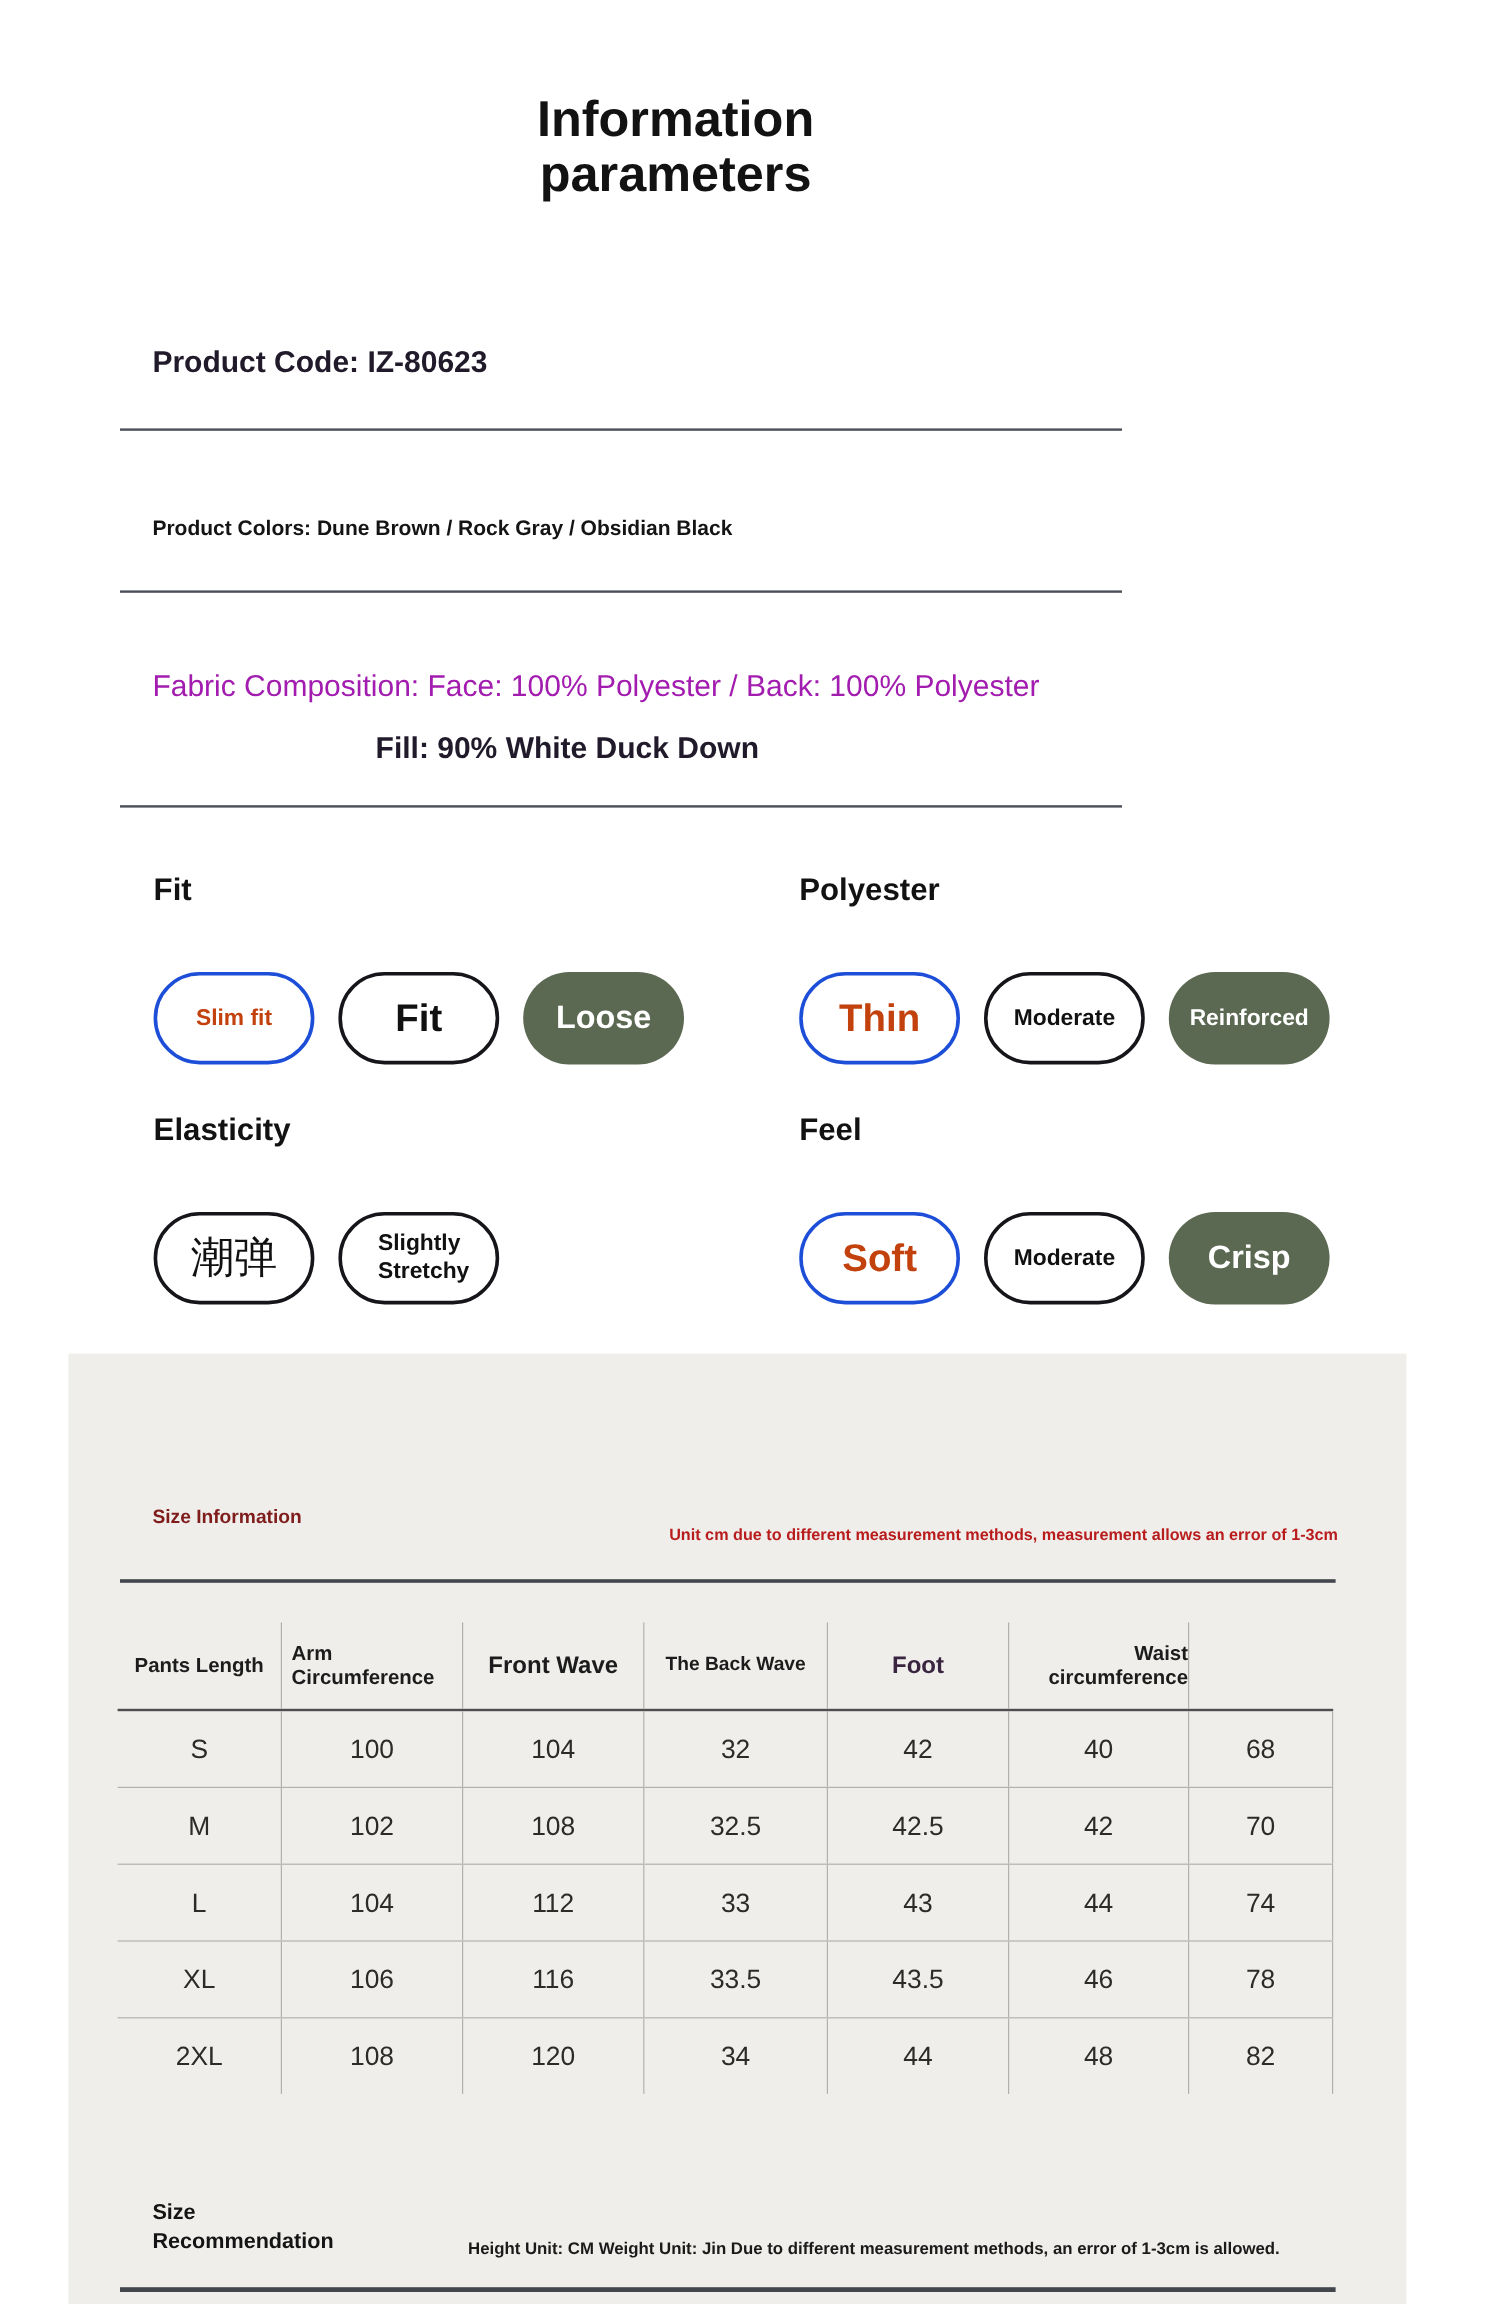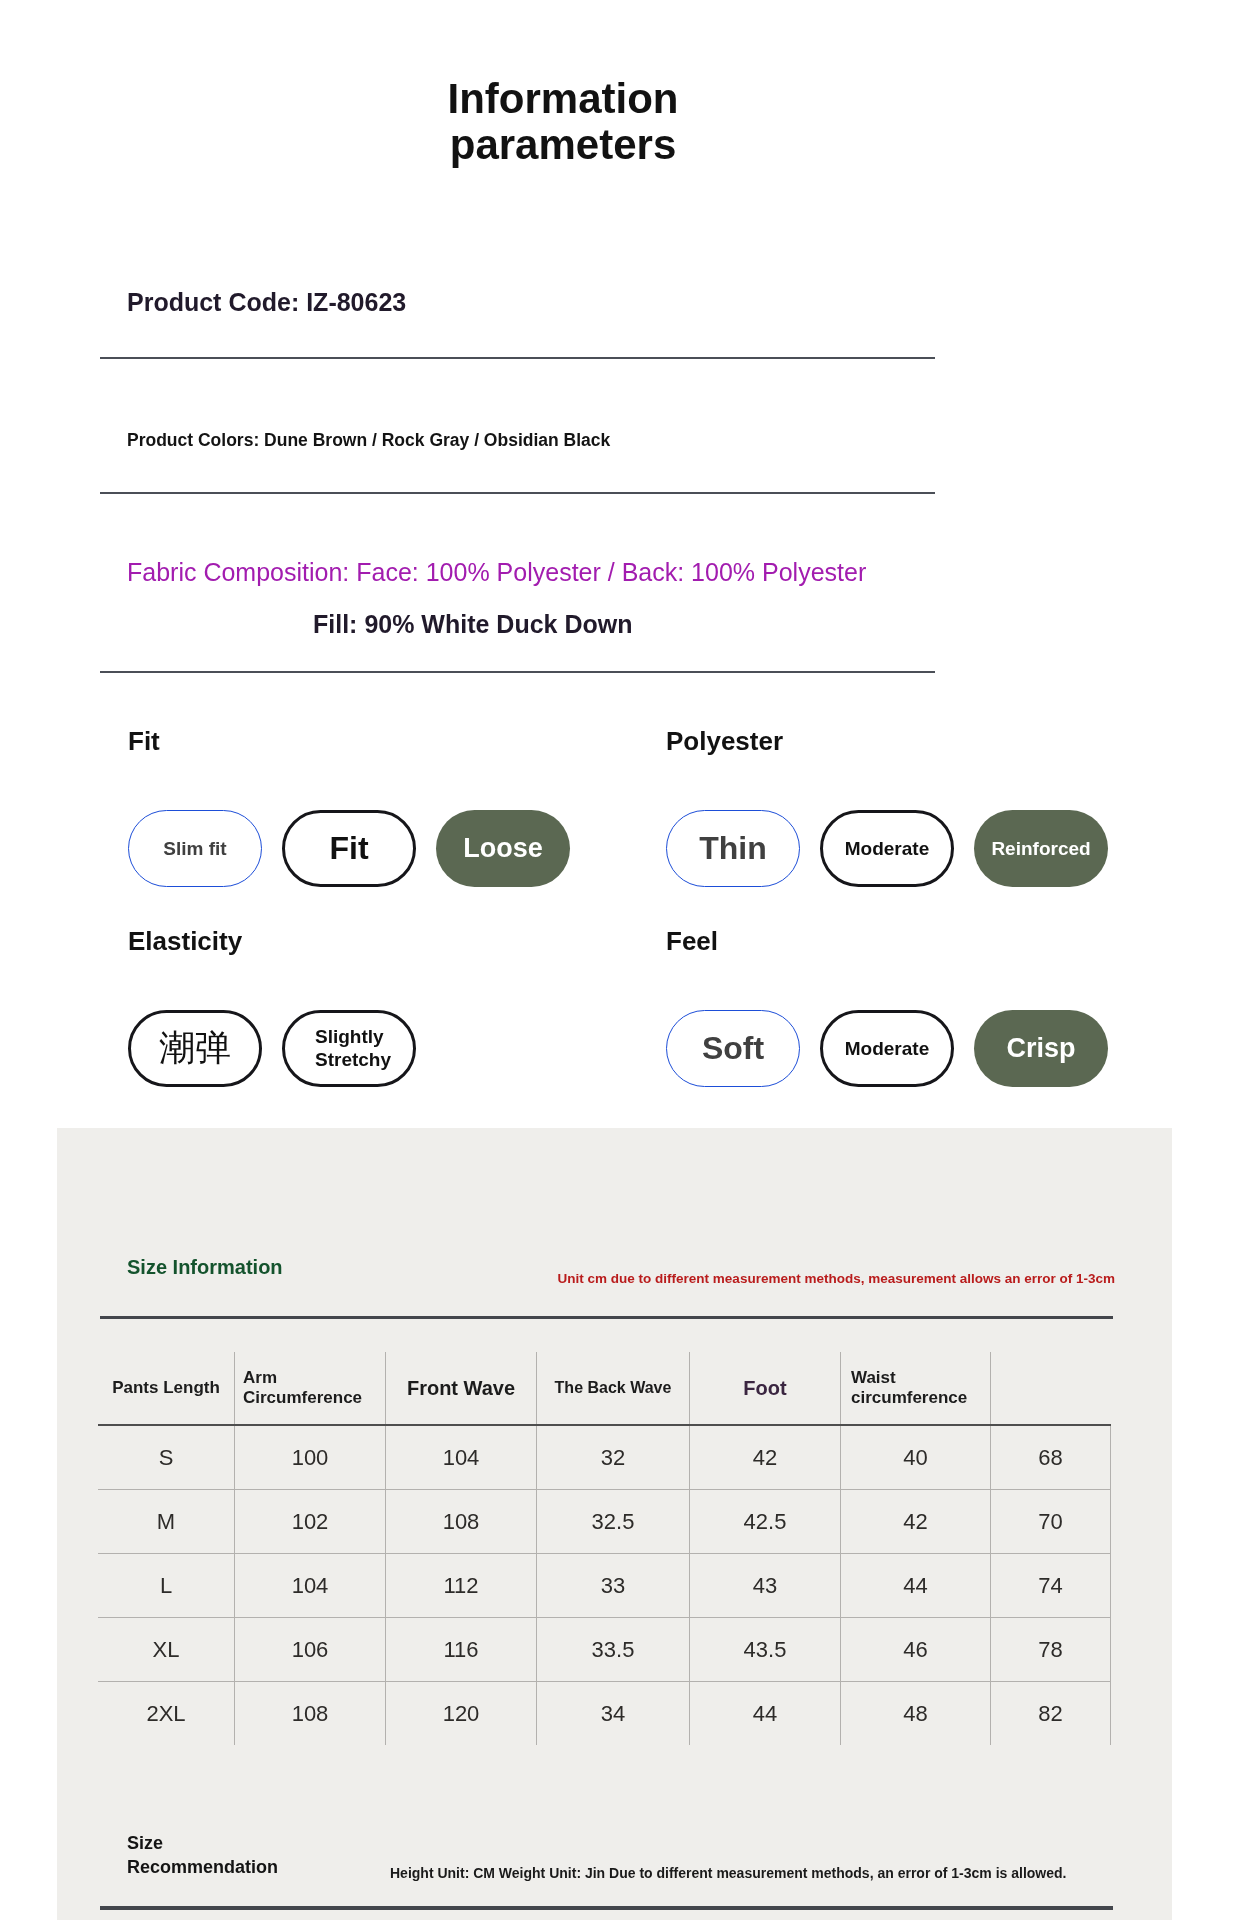--- a/index.html
+++ b/index.html
@@ -28,52 +28,52 @@
   .pos-1 { left:666px; top:726px; }
   .pos-2 { left:128px; top:926px; }
   .pos-3 { left:666px; top:926px; }
   .attr-heading { font-size:26px; font-weight:700; color:#121212; line-height:30px; }
   .pill-row { display:flex; gap:20px; margin-top:54px; }
   .pill {
     width:134px; height:77px; box-sizing:border-box; border-radius:40px;
     display:flex; align-items:center; justify-content:center; background:#ffffff;
     text-align:center;
   }
-  .outline-navy { border:1px solid #1d4ed8; color:#404040; }
+  .outline-navy { border:3px solid #1d4ed8; color:#c2410c; }
   .outline-black { border:3.5px solid #16161a; color:#111111; }
   .selected { background:#5b6852; border:none; color:#ffffff; }
   .t-sm span { font-size:19px; font-weight:700; }
   .t-lg span { font-size:27px; font-weight:700; }
   .t-xl span { font-size:32px; font-weight:700; }
   .t-cjk span { font-size:36px; font-weight:500; }
   .t-wrap { justify-content:flex-start; }
   .t-wrap span { display:block; width:82px; margin-left:30px; text-align:left; font-size:19px; font-weight:700; line-height:1.2; }
 
   
   .size-panel { position:absolute; left:57px; top:1128px; width:1115px; height:792px; background:#efeeeb; }
-  .si-heading { position:absolute; left:70px; top:128px; font-size:20px; font-weight:700; color:#14532d; }
+  .si-heading { position:absolute; left:70px; top:128px; font-size:16px; font-weight:700; color:#7f1d1d; }
   .si-note { position:absolute; right:57px; top:143px; font-size:13.5px; font-weight:700; color:#b91c1c; }
   .panel-divider { position:absolute; left:43px; top:188px; width:1013px; height:3px; background:#43464c; }
 
   .size-table { position:absolute; left:41px; top:224px; width:1013px; }
   .thead, .trow { display:grid; grid-template-columns:137px 151px 151px 153px 151px 150px 120px; }
   .thead { height:72px; border-bottom:2px solid #4e4e4e; }
   .trow { height:63px; border-top:1px solid #b3b1ae; }
   .trow:first-child { border-top:none; }
   .th, .td {
     display:flex; align-items:center; justify-content:center; box-sizing:border-box;
     border-right:1px solid #b3b1ae; line-height:1.15;
   }
   .th { font-weight:700; color:#1c1c1c; font-size:17px; text-align:center; }
   .th.c0 { font-size:20px; }
   .th.c2 { justify-content:flex-start; text-align:left; padding-left:8px; }
   .th.c3 { font-size:20px; }
   .th.c4 { font-size:16px; }
   .th.c5 { font-size:20px; color:#3a2540; }
-  .th.c6 { justify-content:flex-start; text-align:left; padding-left:10px; }
+  .th.c6 { justify-content:flex-start; text-align:right; padding-left:10px; }
   .td { font-size:22px; font-weight:400; color:#2d2b29; }
 
   .sr-heading { position:absolute; left:70px; top:703px; width:180px; font-size:18px; font-weight:700; line-height:1.35; color:#141414; }
   .sr-note { position:absolute; left:333px; top:737px; font-size:14px; font-weight:700; color:#1a1a1a; }
   .bottom-divider { position:absolute; left:43px; top:778px; width:1013px; height:4px; background:#43464c; }
 </style>
 </head>
 <body>
 
 <div class="page">

